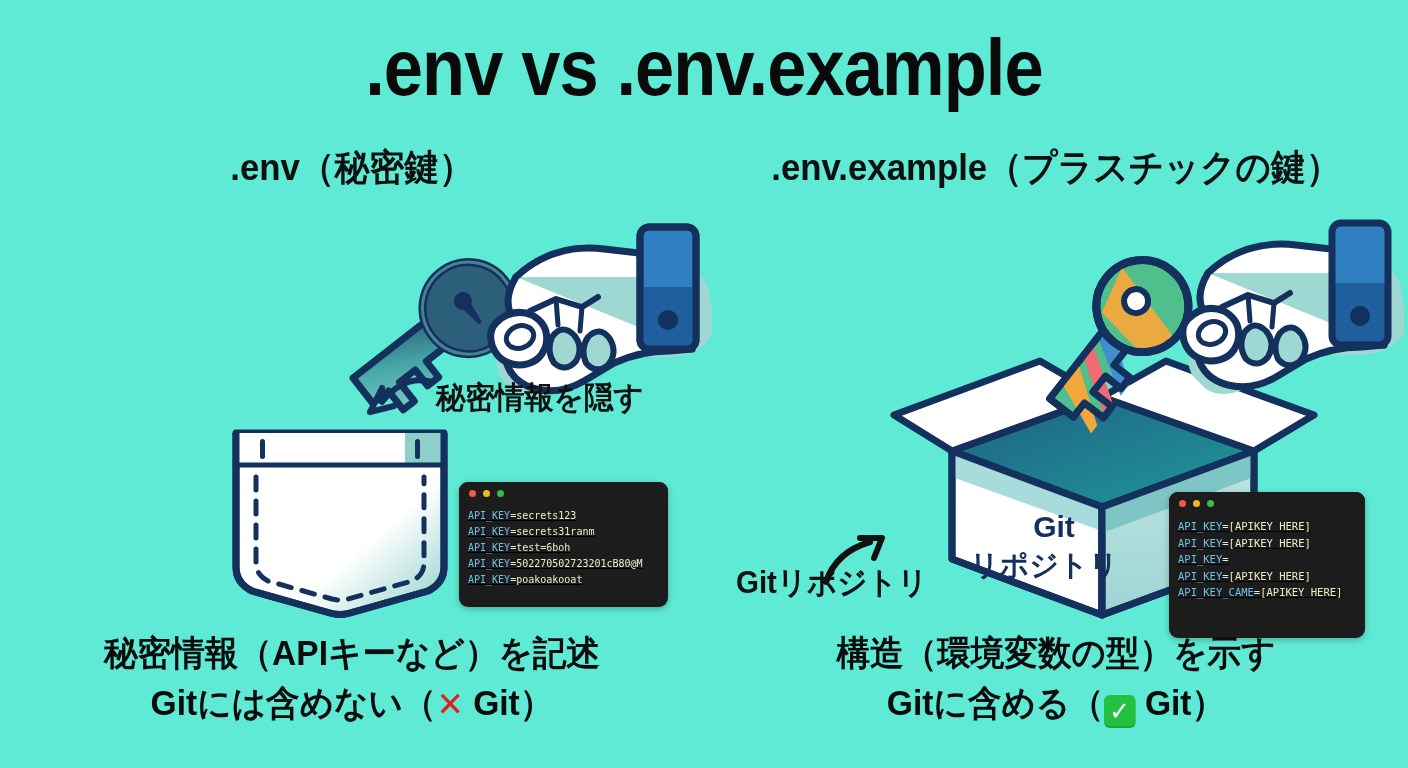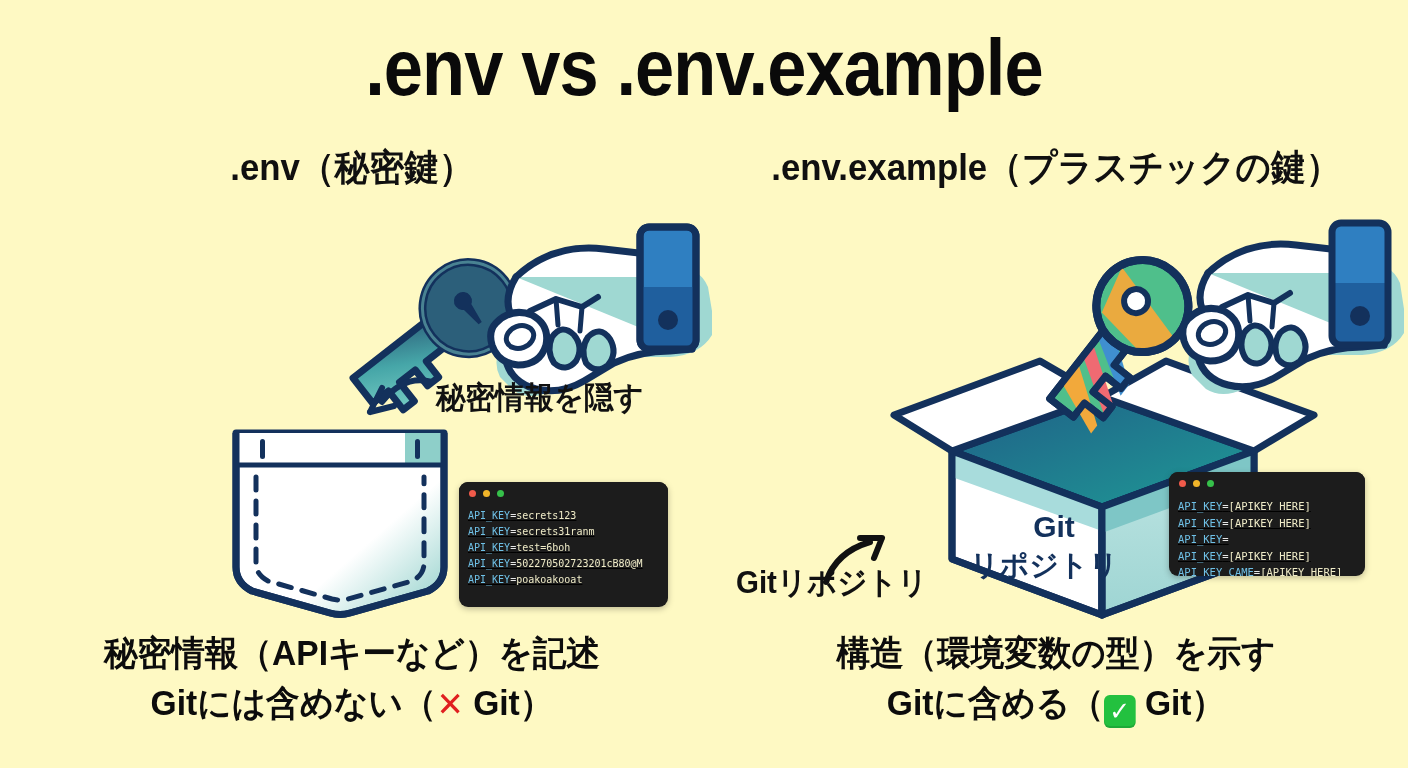--- a/index.html
+++ b/index.html
@@ -104,21 +104,21 @@
   
   .terminal {
     position: absolute;
     background: #1c1c1c;
     border-radius: 9px;
     box-shadow: 0 2px 6px rgba(0,0,0,.25);
     overflow: hidden;
     text-decoration: underline;
   }
   #terminal-left  { left: 459px; top: 482px; width: 209px; height: 125px; }
-  #terminal-right { left: 1169px; top: 472px; width: 196px; height: 104px; }
+  #terminal-right { left: 1169px; top: 492px; width: 196px; height: 146px; }
 
   .term-bar {
     height: 22px;
     display: flex;
     align-items: center;
     gap: 7px;
     padding-left: 10px;
     background: #1c1c1c;
   }
   .dot { width: 7px; height: 7px; border-radius: 50%; }
@@ -139,21 +139,21 @@
   .term-body .v { color: #f0ecc8; }
   #terminal-left .term-body { font-size: 10px; line-height: 16px; }
 
   
   .illus { position: absolute; }
   svg { display: block; overflow: visible; }
 </style>
 </head>
 <body>
 
-<div id="canvas" style="background: #fef9c3;">
+<div id="canvas" style="background: #5eead4;">
 
   <div class="main-title">.env vs .env.example</div>
 
   <div class="sub-title left">.env（秘密鍵）</div>
   <div class="sub-title right">.env.example（プラスチックの鍵）</div>
 
   <div class="illus" id="illus-left" style="left:200px; top:215px;">
     <svg width="440" height="410" viewBox="0 0 440 410">
       <defs>
         <linearGradient id="keyGradL" x1="0" y1="1" x2="1" y2="0">

